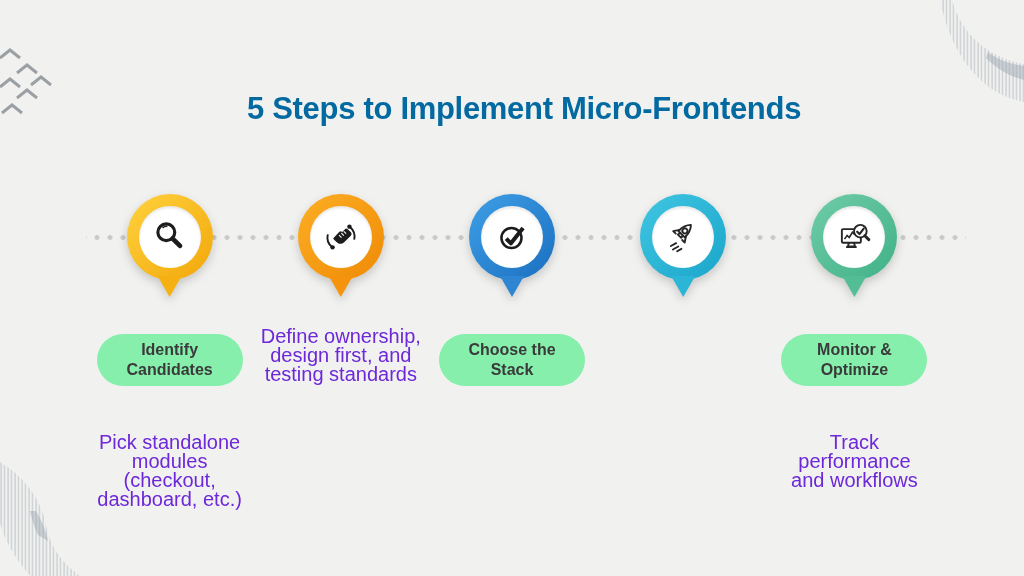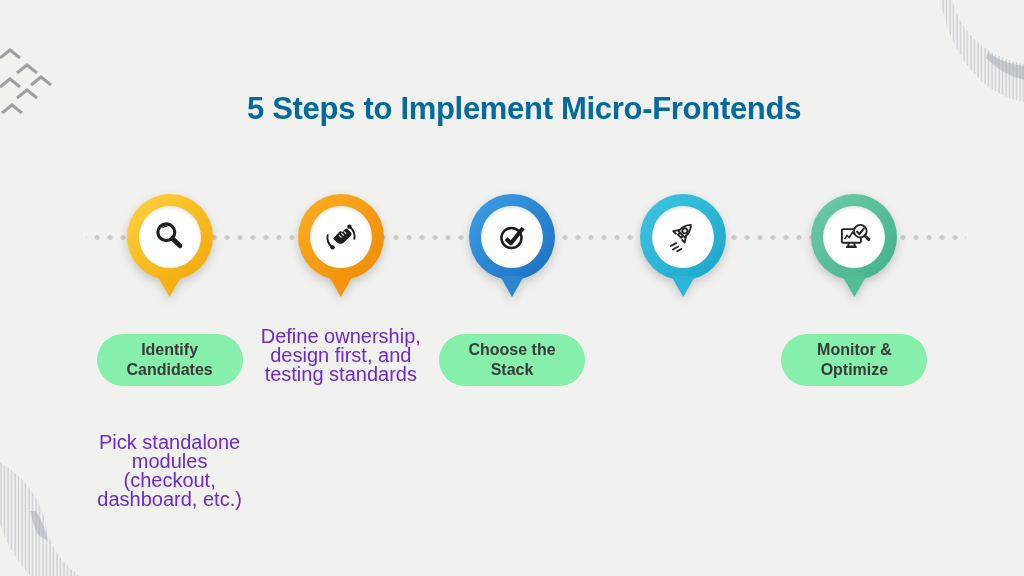--- a/index.html
+++ b/index.html
@@ -160,15 +160,18 @@
           <path d="M13.2 23.5 L12.2 27 L19 27 L18 23.5" fill="none" stroke="#262626" stroke-width="1.8"></path>
           <line x1="10.5" y1="27.5" x2="20.5" y2="27.5" stroke="#262626" stroke-width="1.8"></line>
           <circle cx="24" cy="12.5" r="6" fill="#ffffff" stroke="#262626" stroke-width="1.8"></circle>
           <path d="M21 13 l2.2 2.2 4,-5.2" fill="none" stroke="#262626" stroke-width="2" stroke-linecap="round" stroke-linejoin="round"></path>
           <line x1="28.3" y1="16.8" x2="32" y2="20.5" stroke="#262626" stroke-width="2.8" stroke-linecap="round"></line>
         </svg>
       </div>
     </div>
     <div class="pill">Monitor &amp;
 Optimize</div>
+    <div class="desc">Track
+performance
+and workflows</div>
   </div>
 
 </div>
 
 </body></html>

